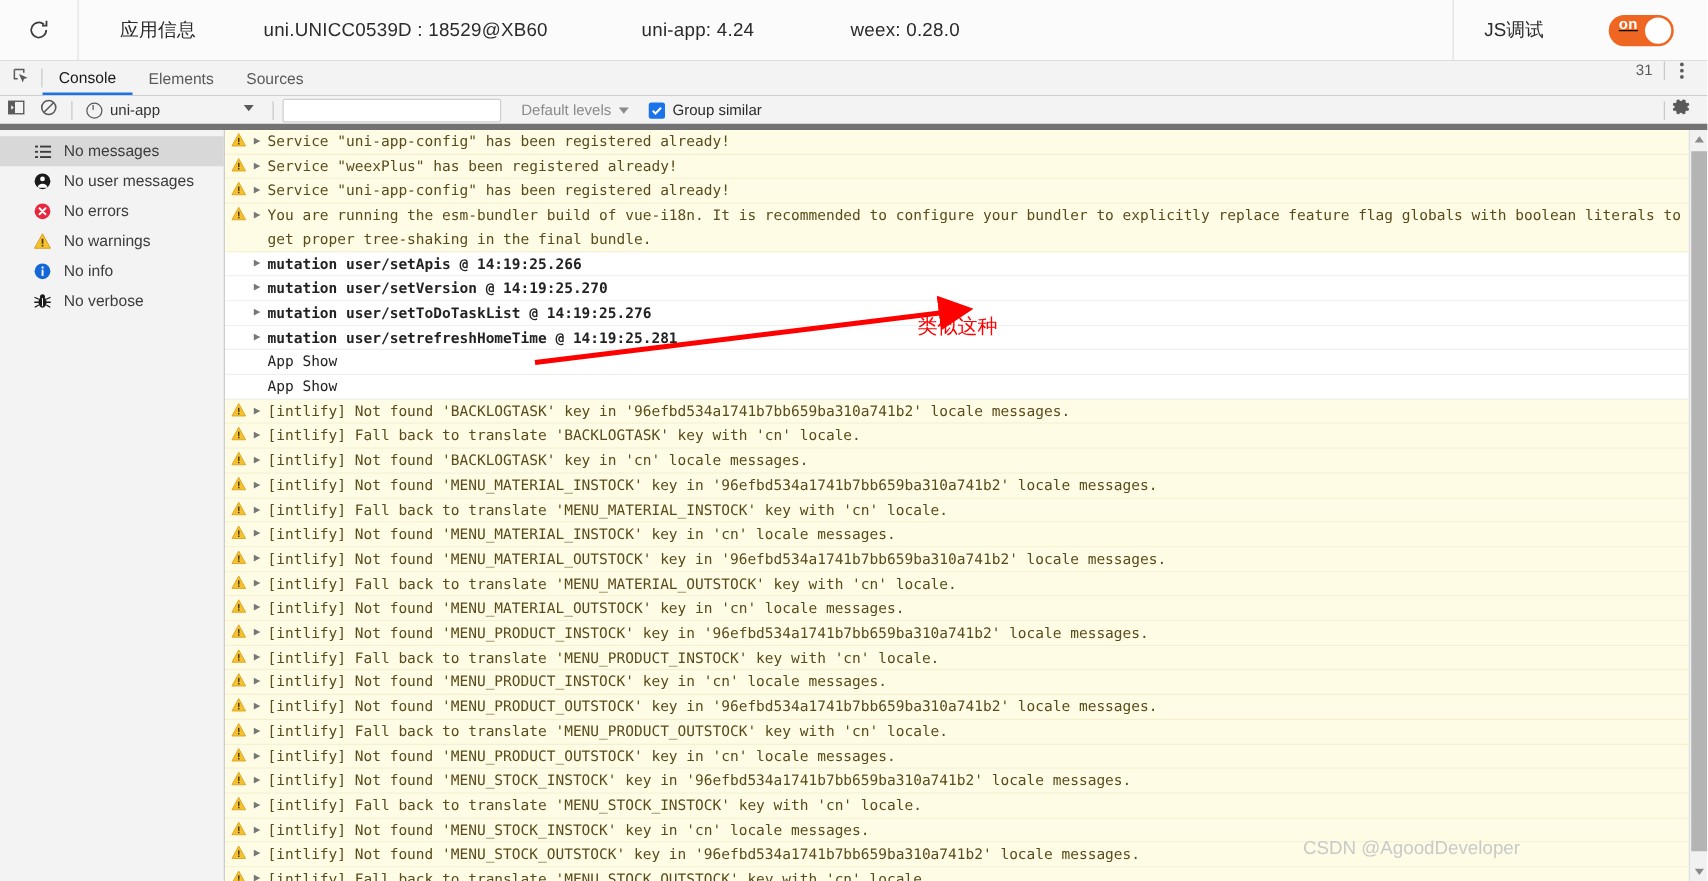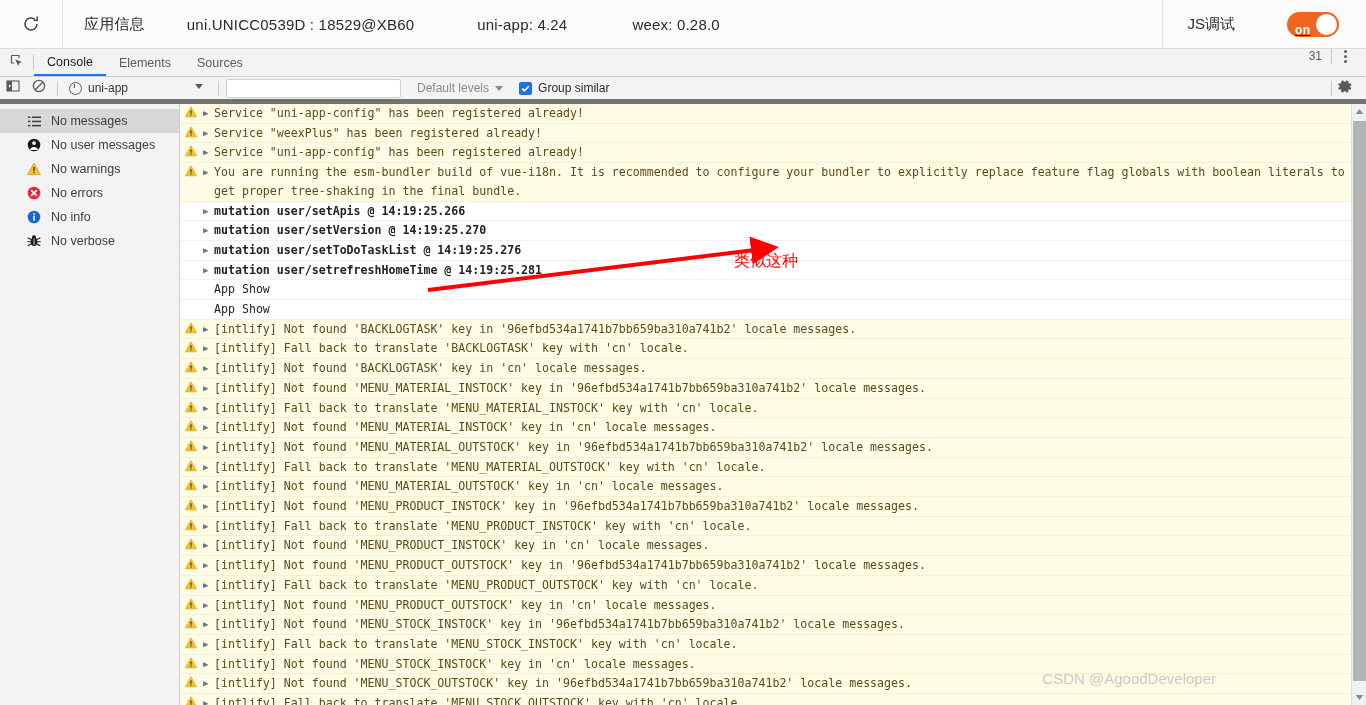--- a/index.html
+++ b/index.html
@@ -25,20 +25,21 @@
   .app-header {
     position: absolute;
     top: 0; left: 0;
     width: 1366px;
     height: 49px;
     background: #fbfbfb;
     border-bottom: 1px solid #dcdcdc;
     display: flex;
     align-items: center;
     box-sizing: border-box;
+    gap: 12px;
   }
   .refresh-btn {
     width: 62px;
     height: 48px;
     display: flex;
     align-items: center;
     justify-content: center;
     border-right: 1px solid #e2e2e2;
     cursor: pointer;
   }
@@ -66,21 +67,21 @@
   .hdr-jsdebug { font-size: 15px; color: #2b2b2b; white-space: nowrap; }
   .toggle {
     margin-left: 52px;
     width: 52px;
     height: 25px;
     border-radius: 13px;
     background: #ee6622;
     position: relative;
     cursor: pointer;
     display: flex;
-    align-items: flex-end;
+    align-items: flex-start;
     text-decoration: underline;
   }
   .toggle .tg-label {
     color: #ffffff;
     font-size: 12px;
     font-weight: bold;
     margin-left: 8px;
     letter-spacing: .3px;
   }
   .toggle .tg-knob {
@@ -524,36 +525,36 @@
             <circle cx="7" cy="5.1" r="1.9" fill="#ffffff"></circle>
             <path d="M2.9 12.1a4.3 4.3 0 0 1 8.2 0z" fill="#ffffff"></path>
           </svg>
         </span>
         <span>No user messages</span>
       </div>
 
       <div class="side-item">
         <span class="side-ico">
           <svg width="14" height="14" viewBox="0 0 14 14">
+            <circle cx="7" cy="7" r="6.3" fill="#e8273c"></circle>
+            <path d="M4.6 4.6 L9.4 9.4 M9.4 4.6 L4.6 9.4" stroke="#ffffff" stroke-width="1.5" stroke-linecap="round"></path>
+          </svg>
+        </span>
+        <span>No errors</span>
+      </div>
+
+      <div class="side-item">
+        <span class="side-ico">
+          <svg width="14" height="14" viewBox="0 0 14 14">
             <path d="M7 1 L13.4 12.6 L0.6 12.6 Z" fill="#f5c12e" stroke="#d8a01e" stroke-width="0.8" stroke-linejoin="round"></path>
             <rect x="6.3" y="5" width="1.4" height="4" fill="#4a3a00"></rect>
             <rect x="6.3" y="9.8" width="1.4" height="1.4" fill="#4a3a00"></rect>
           </svg>
         </span>
         <span>No warnings</span>
-      </div>
-
-      <div class="side-item">
-        <span class="side-ico">
-          <svg width="14" height="14" viewBox="0 0 14 14">
-            <circle cx="7" cy="7" r="6.3" fill="#e8273c"></circle>
-            <path d="M4.6 4.6 L9.4 9.4 M9.4 4.6 L4.6 9.4" stroke="#ffffff" stroke-width="1.5" stroke-linecap="round"></path>
-          </svg>
-        </span>
-        <span>No errors</span>
       </div>
 
       <div class="side-item">
         <span class="side-ico">
           <svg width="14" height="14" viewBox="0 0 14 14">
             <circle cx="7" cy="7" r="6.3" fill="#1566d6"></circle>
             <rect x="6.3" y="5.7" width="1.5" height="5" fill="#ffffff"></rect>
             <rect x="6.3" y="3.2" width="1.5" height="1.6" fill="#ffffff"></rect>
           </svg>
         </span>

